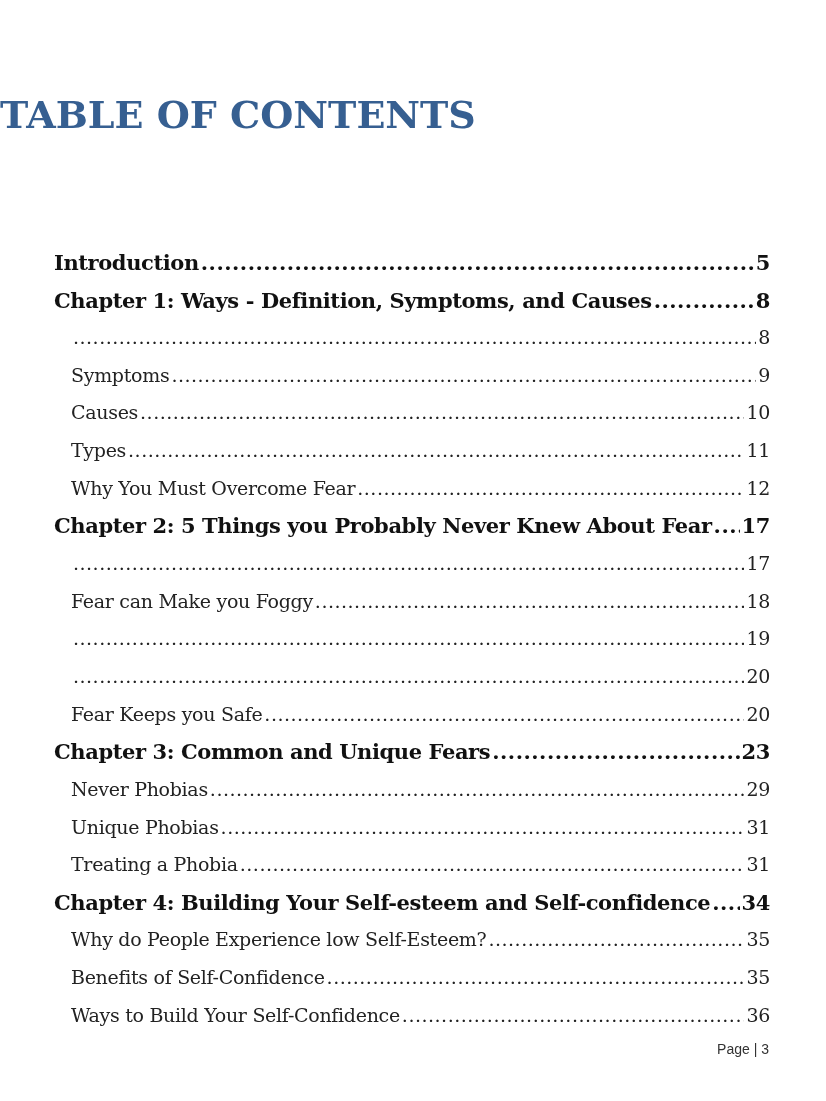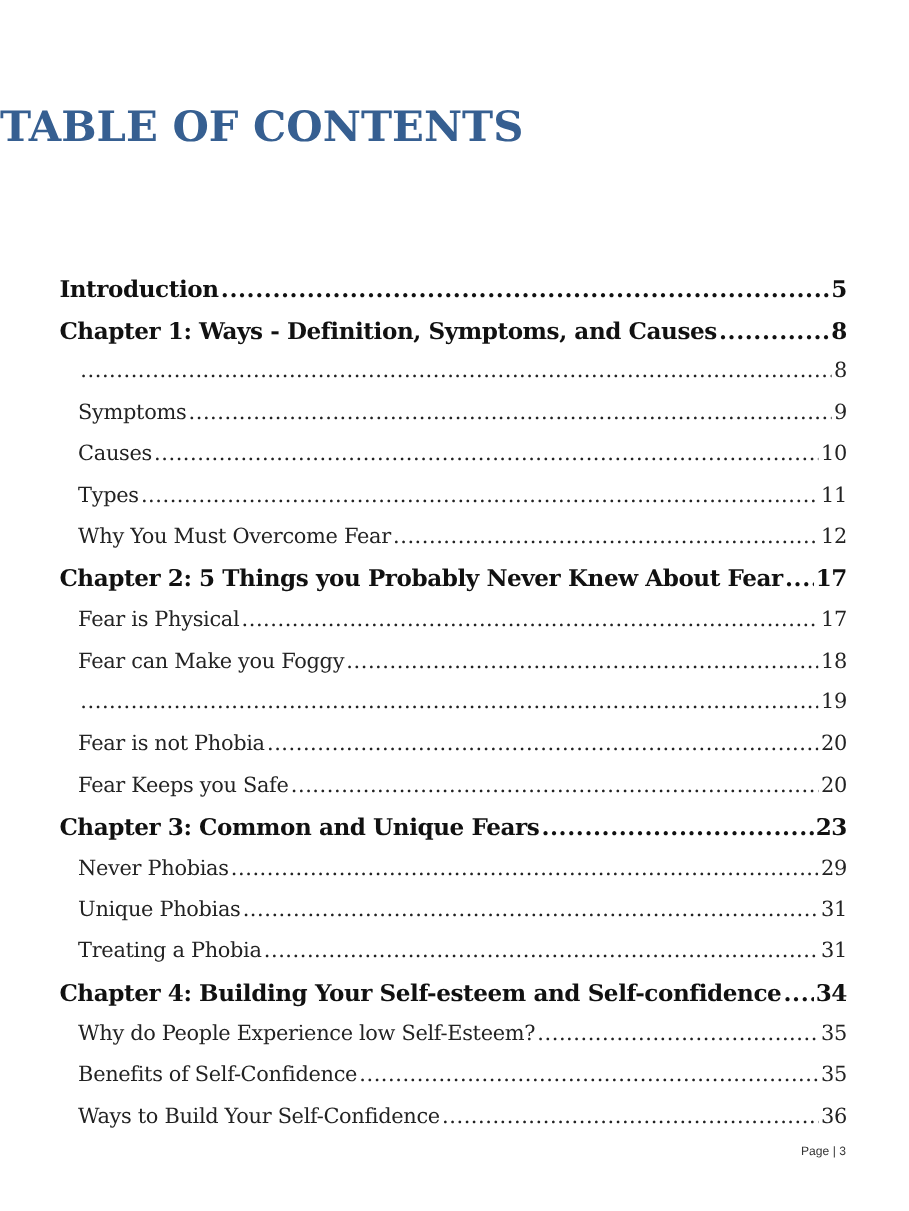--- a/index.html
+++ b/index.html
@@ -24,21 +24,21 @@
     font-weight: normal;
   }
   .row.l1 .leader { font-weight: bold; }
   .row .leader::before {
     content: "................................................................................................................................................................................................................";
     letter-spacing: 0.5px;
   }
   .row .page { flex: 0 0 auto; }
   .footer {
     position: absolute; right: 57px; top: 1041px;
-    font-family: "Liberation Sans", sans-serif; font-size: 11px; color: #333;
+    font-family: "Liberation Sans", sans-serif; font-size: 14px; color: #333;
   }
 </style>
 </head>
 <body>
 
 <div class="title">TABLE OF CONTENTS</div>
 
 <div class="toc">
   <div class="row l1">
       <span class="label">Introduction</span>
@@ -73,35 +73,33 @@
       <span class="label">Why You Must Overcome Fear</span>
       <span class="leader"></span>
       <span class="page">12</span>
     </div>
   <div class="row l1">
       <span class="label">Chapter 2: 5 Things you Probably Never Knew About Fear</span>
       <span class="leader"></span>
       <span class="page">17</span>
     </div>
   <div class="row l2">
-      <span class="label">Fear is Physical</span>
       <span class="leader"></span>
       <span class="page">17</span>
     </div>
   <div class="row l2">
       <span class="label">Fear can Make you Foggy</span>
       <span class="leader"></span>
       <span class="page">18</span>
     </div>
   <div class="row l2">
       <span class="leader"></span>
       <span class="page">19</span>
     </div>
   <div class="row l2">
-      <span class="label">Fear is not Phobia</span>
       <span class="leader"></span>
       <span class="page">20</span>
     </div>
   <div class="row l2">
       <span class="label">Fear Keeps you Safe</span>
       <span class="leader"></span>
       <span class="page">20</span>
     </div>
   <div class="row l1">
       <span class="label">Chapter 3: Common and Unique Fears</span>

